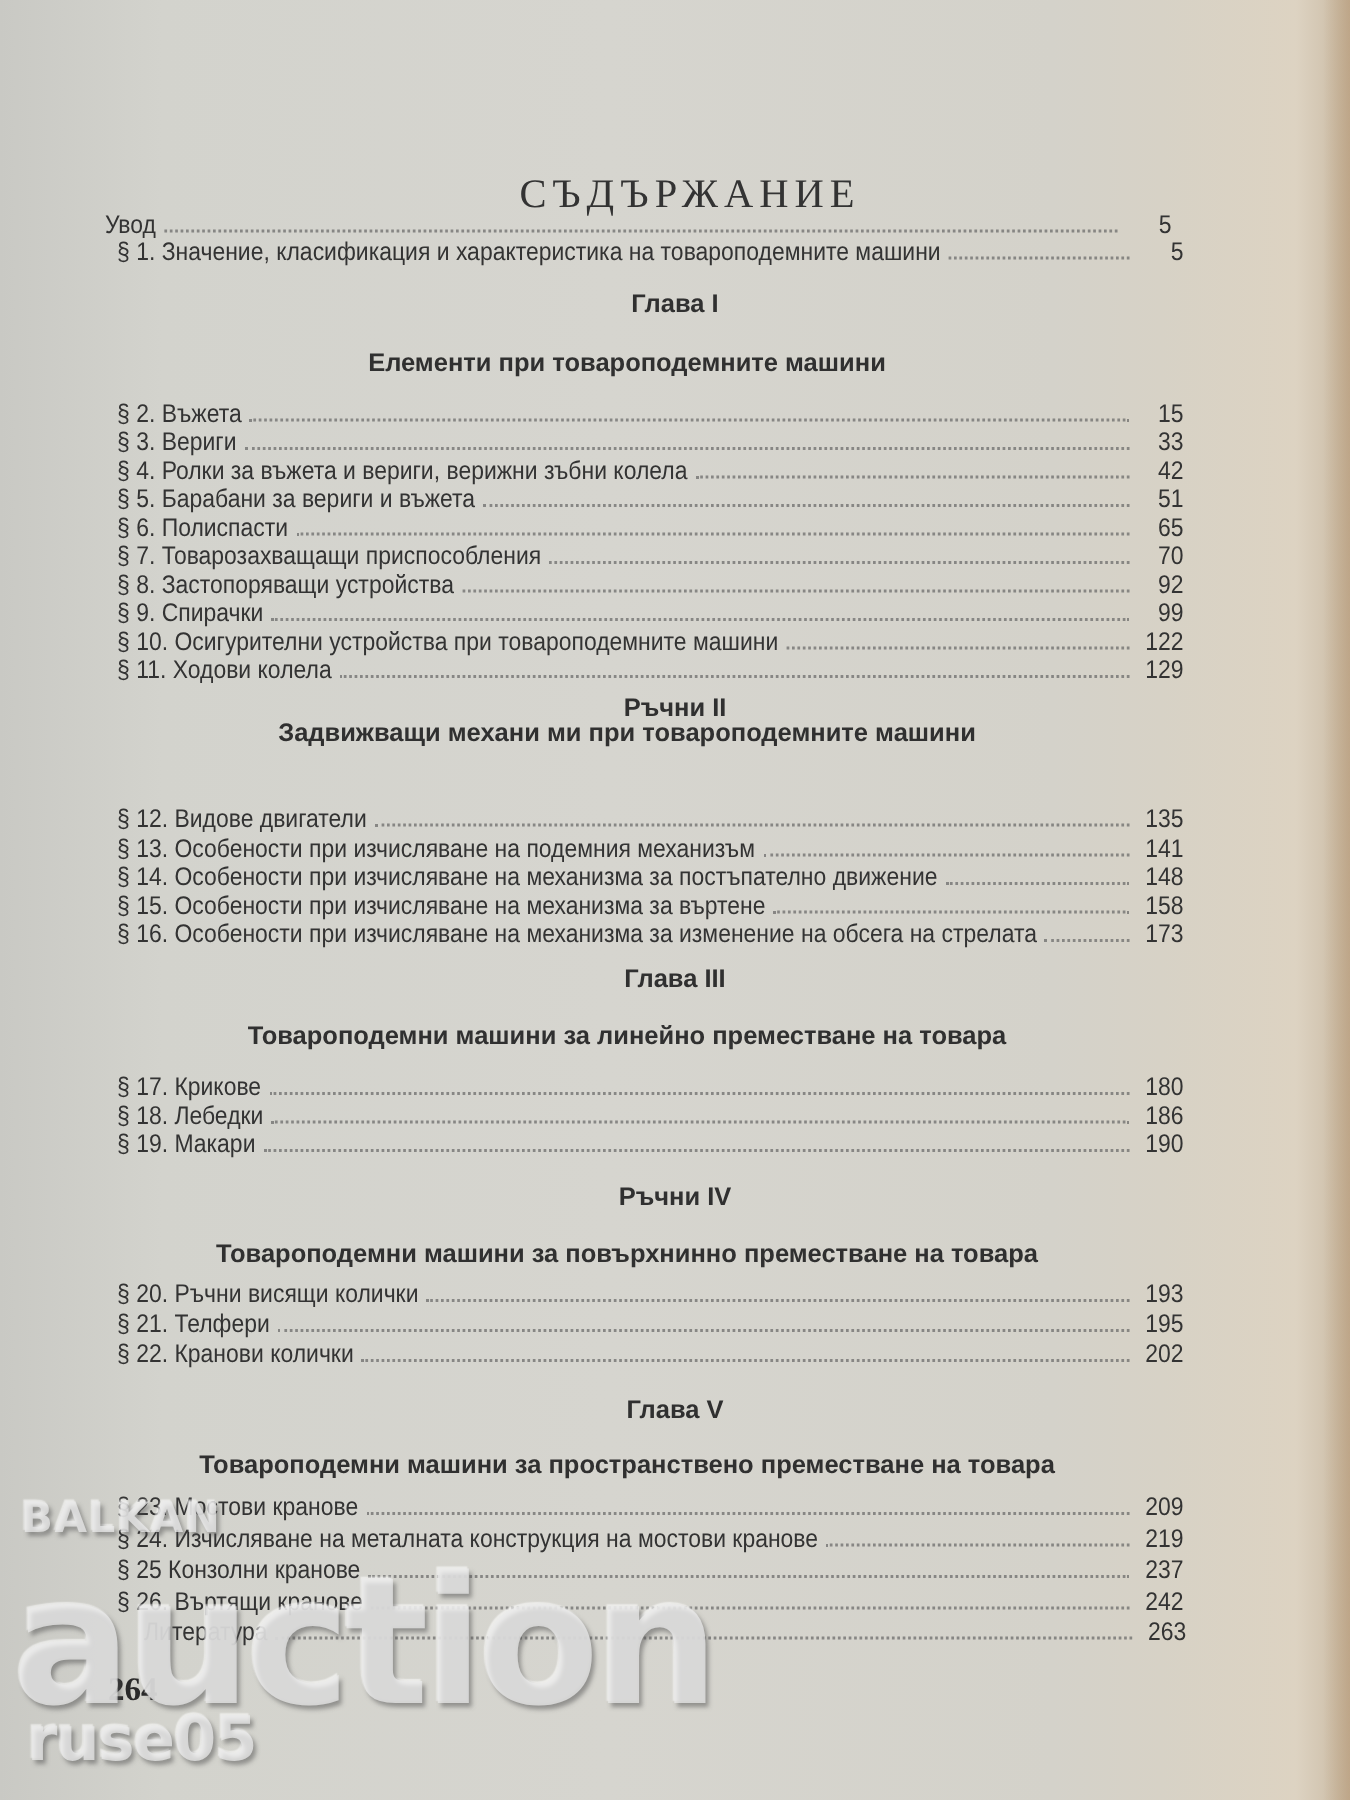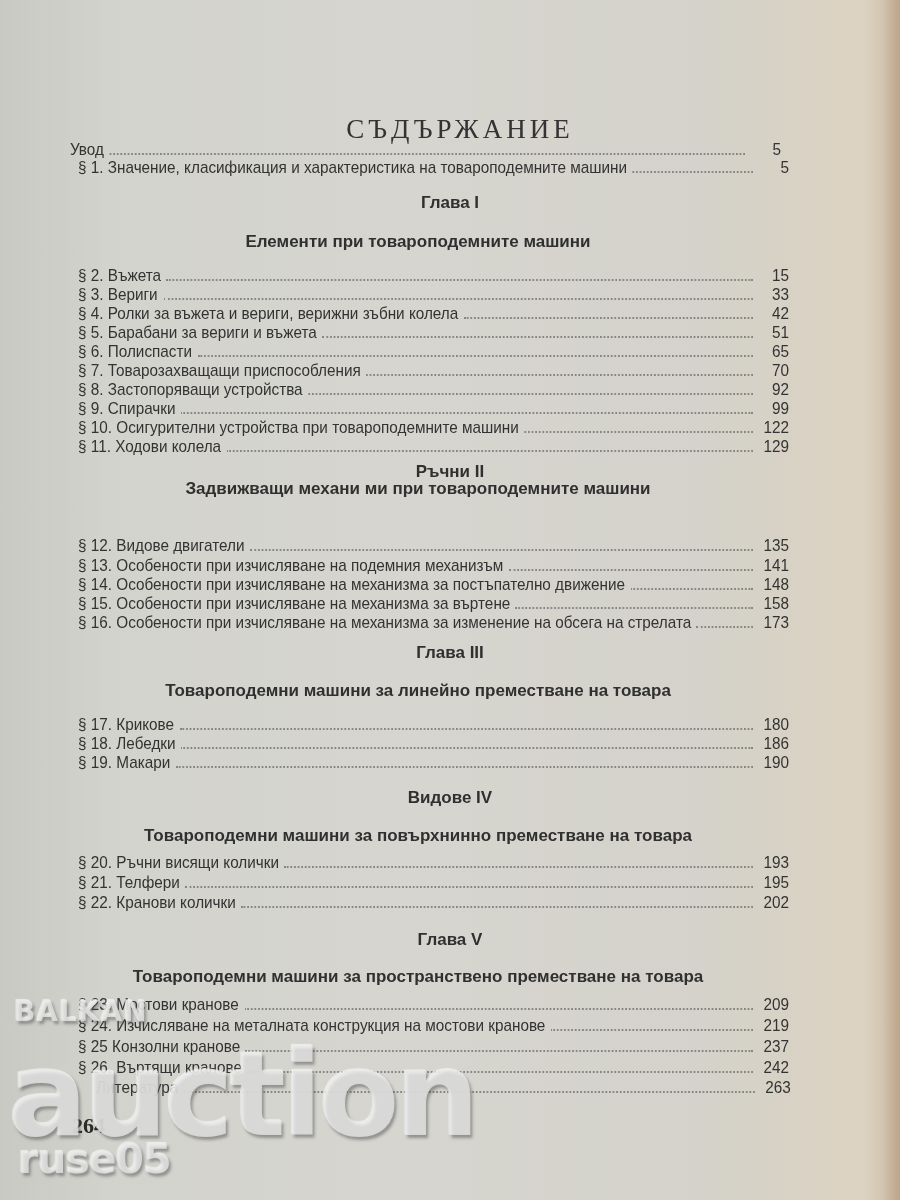--- a/index.html
+++ b/index.html
@@ -162,21 +162,21 @@
     <span class="sec">§ 18. Лебедки</span>
     <span class="dots"></span>
     <span class="pg">186</span>
   </div>
 <div class="row indent" style="top:753px">
     <span class="sec">§ 19. Макари</span>
     <span class="dots"></span>
     <span class="pg">190</span>
   </div>
 
-<div class="chapter" style="top:788px">Видове IV</div>
+<div class="chapter" style="top:788px">Ръчни IV</div>
 <div class="chaptitle" style="top:826px">Товароподемни машини за повърхнинно преместване на товара</div>
 
 <div class="row indent" style="top:853px">
     <span class="sec">§ 20. Ръчни висящи колички</span>
     <span class="dots"></span>
     <span class="pg">193</span>
   </div>
 <div class="row indent" style="top:873px">
     <span class="sec">§ 21. Телфери</span>
     <span class="dots"></span>

